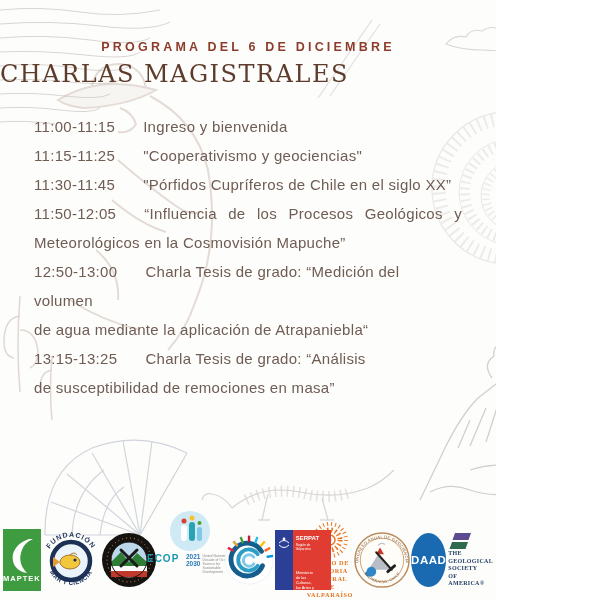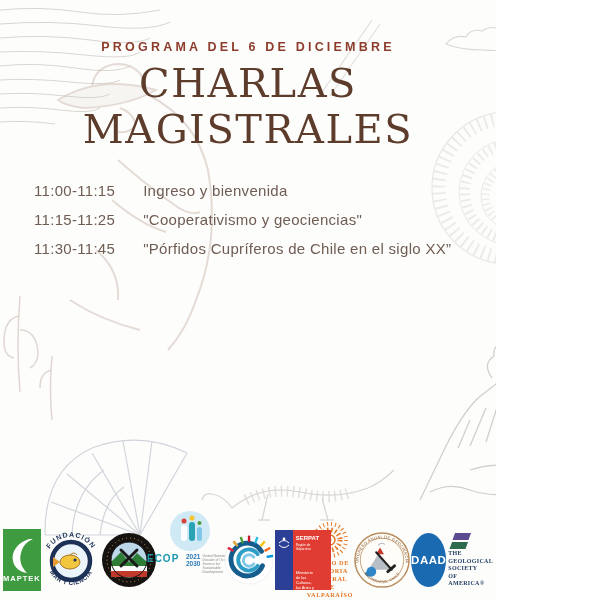--- a/index.html
+++ b/index.html
@@ -3,22 +3,22 @@
 <meta charset="utf-8">
 <style>
   html,body{margin:0;padding:0;background:#ffffff;}
   .page{position:relative;width:496px;height:600px;background:#fdfdfc;overflow:hidden;
         font-family:"Liberation Sans",sans-serif;}
   .bg-sketch{position:absolute;left:0;top:0;z-index:1;}
   .content{position:relative;z-index:2;}
 
   .kicker{margin:40px 0 0 0;text-align:center;color:#8d3c2b;font-weight:bold;
           font-size:12.5px;letter-spacing:3.2px;}
-  .title{margin:6px 0 0 0;text-align:center;font-family:"DejaVu Serif","Liberation Serif",serif;
-         font-weight:500;font-size:40px;letter-spacing:1.5px;color:#5e3c2c;}
+  .title{margin:6px 0 0 0;text-align:left;font-family:"DejaVu Serif","Liberation Serif",serif;
+         font-weight:500;font-size:24px;letter-spacing:1.5px;color:#5e3c2c;}
 
   .schedule{margin:24px 34px 0 34px;color:#6f5c53;font-size:15px;line-height:29px;
             letter-spacing:0.3px;}
   .row{white-space:pre-wrap;}
   .row.justify{text-align:justify;text-align-last:left;}
   .time{margin-right:28px;}
 
   .note{margin:15px 0 0 0;text-align:center;color:#7a392a;font-weight:bold;
         font-size:12.5px;letter-spacing:2.2px;}
 
@@ -147,20 +147,25 @@
   </svg>
 
   <div class="content">
     <div class="kicker">PROGRAMA DEL 6 DE DICIEMBRE</div>
     <div class="title">CHARLAS MAGISTRALES</div>
 
     <div class="schedule">
       <p class="row" style="margin:0"><span class="time">11:00-11:15</span><span>Ingreso y bienvenida</span></p>
       <p class="row" style="margin:0"><span class="time">11:15-11:25</span><span>"Cooperativismo y geociencias"</span></p>
       <p class="row" style="margin:0"><span class="time">11:30-11:45</span><span>"Pórfidos Cupríferos de Chile en el siglo XX”</span></p>
+      <p class="row justify" style="margin:0"><span class="time">11:50-12:05</span><span>“Influencia de los Procesos Geológicos y Meteorológicos en la Cosmovisión Mapuche”</span></p>
+      <p class="row" style="margin:0"><span class="time">12:50-13:00</span><span>Charla Tesis de grado: “Medición del volumen
+de agua mediante la aplicación de Atrapaniebla“</span></p>
+      <p class="row" style="margin:0"><span class="time">13:15-13:25</span><span>Charla Tesis de grado: “Análisis
+de susceptibilidad de remociones en masa”</span></p>
     </div>
 
   </div>
 
   <div class="logos">
 
     <div class="logo maptek">
       <svg width="30" height="36" viewBox="0 0 30 36">
         <path d="M22,2 C10,6 4,15 6,24 C7.5,31 13,35 20,36 C14,30 12,23 14,16 C16,9 19,5 26,2 Z" fill="#ffffff"></path>
       </svg>

